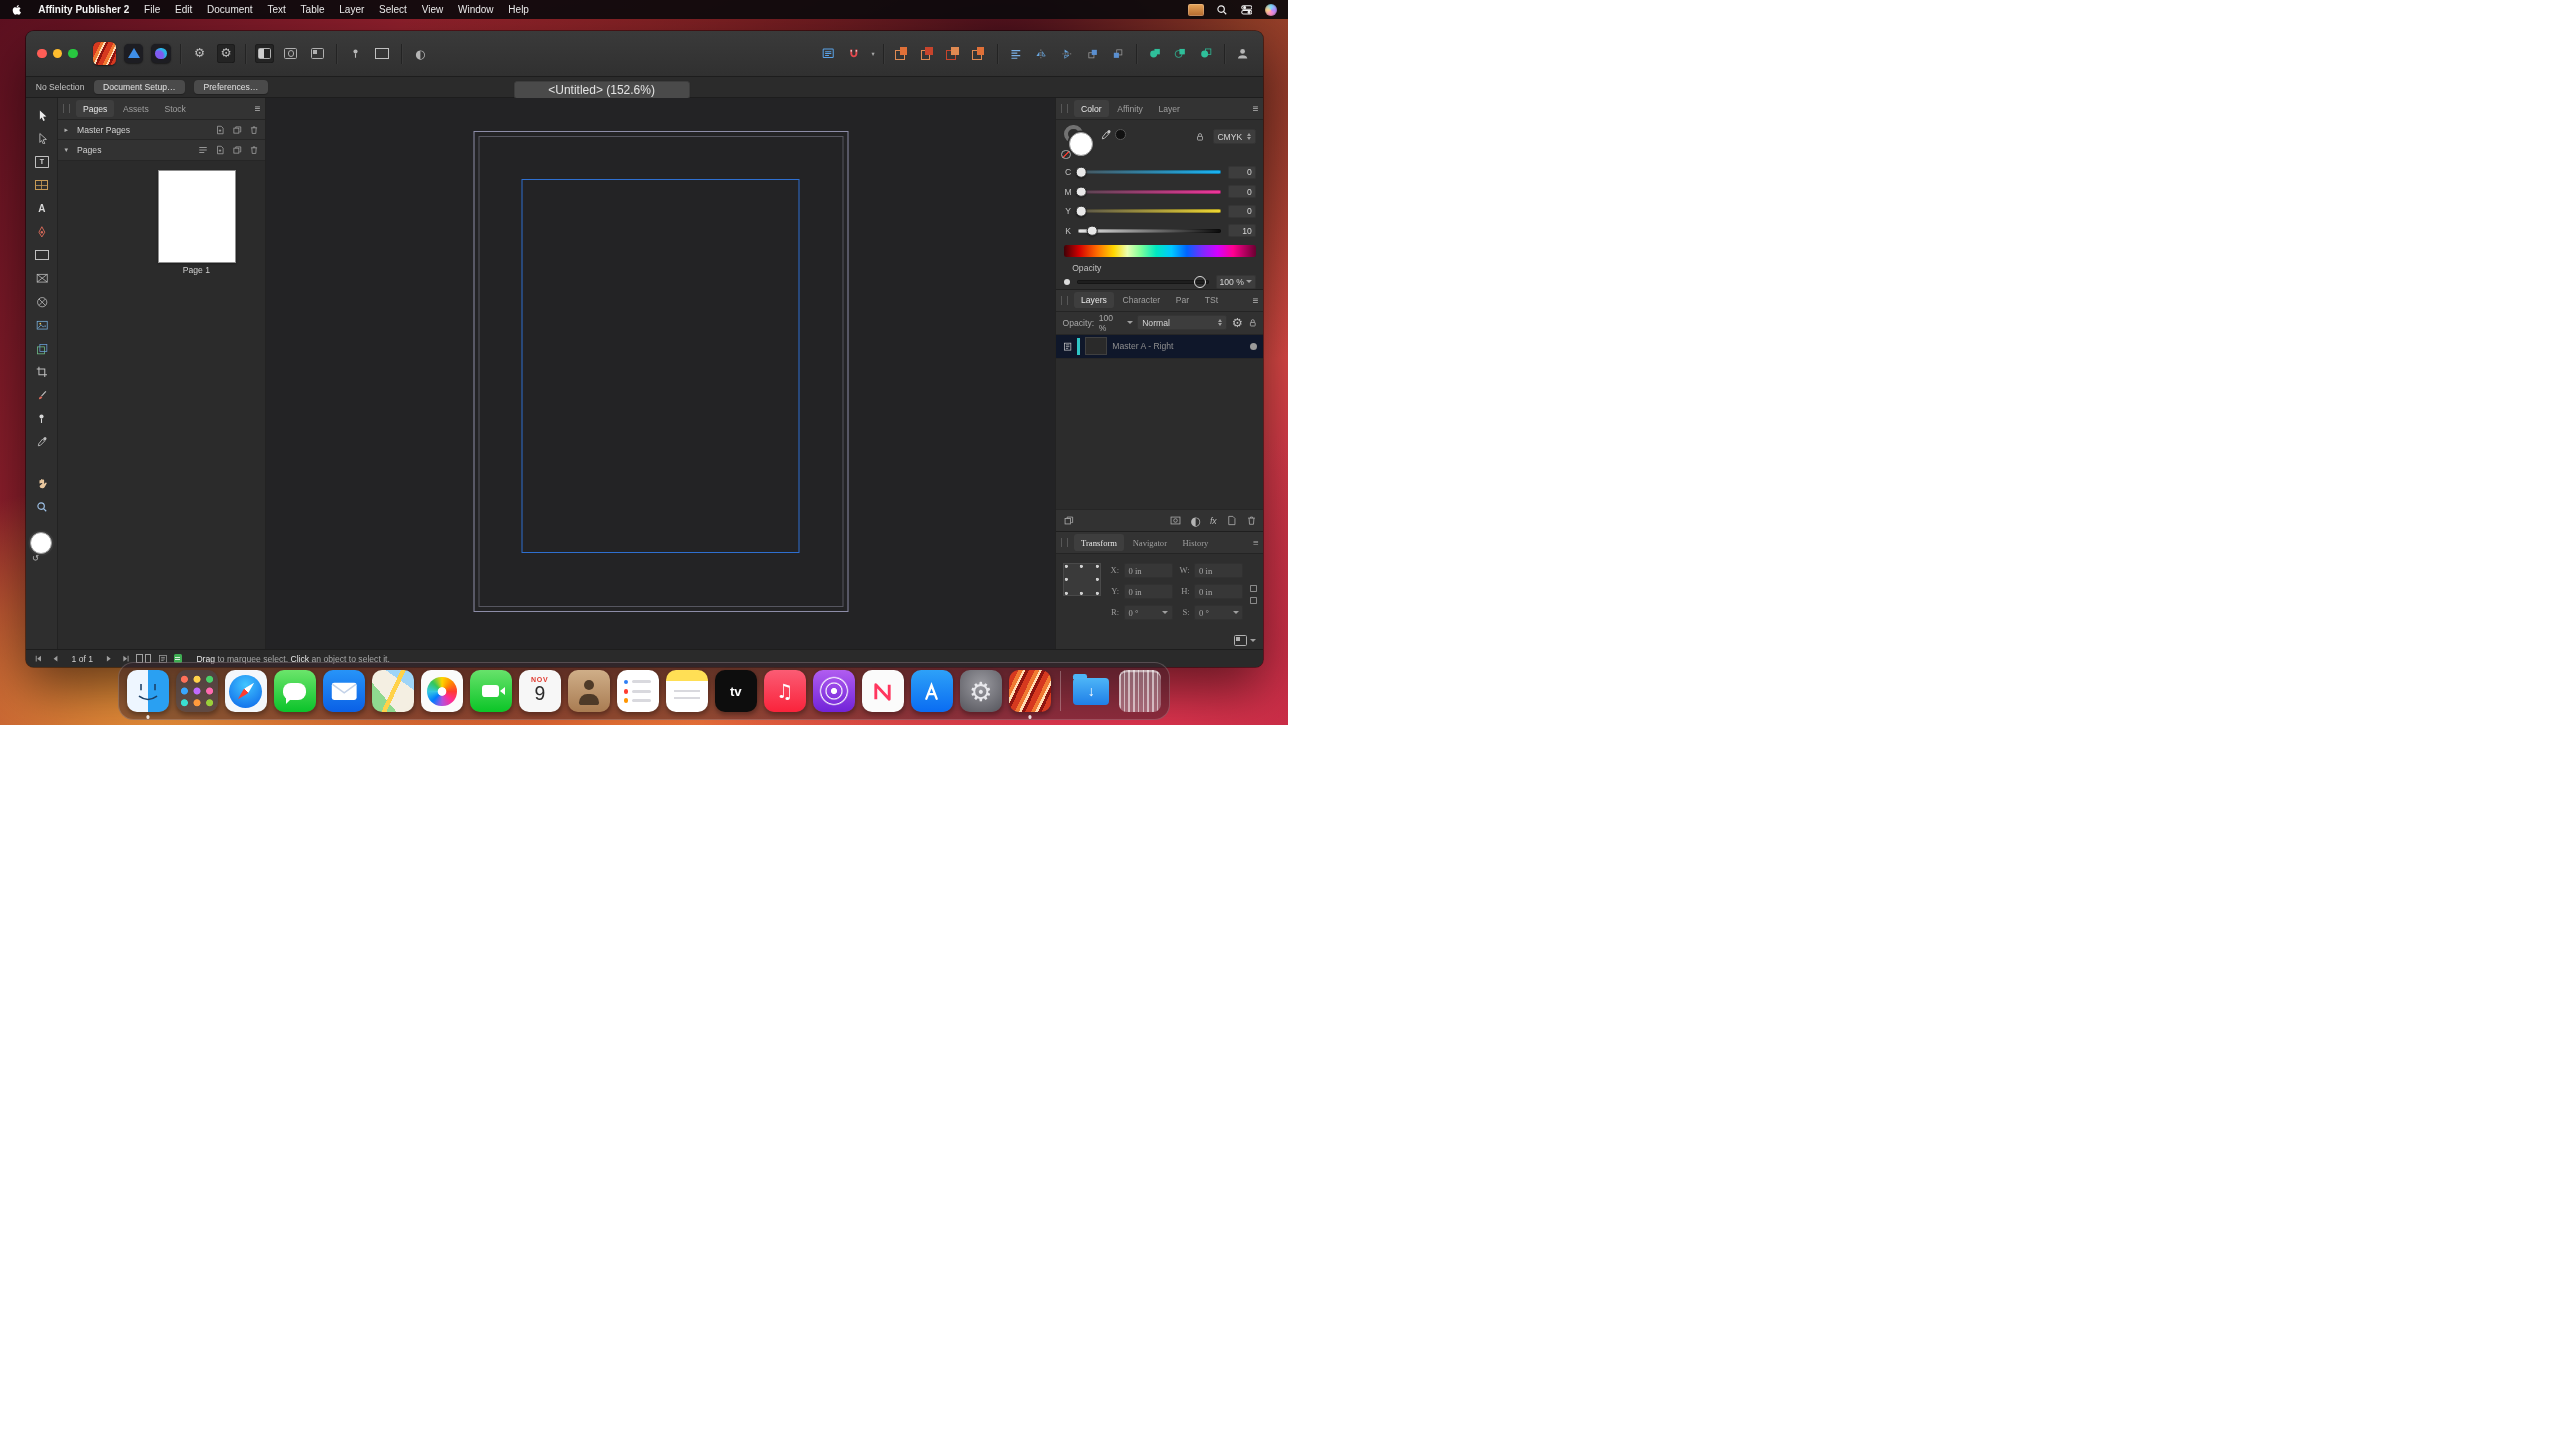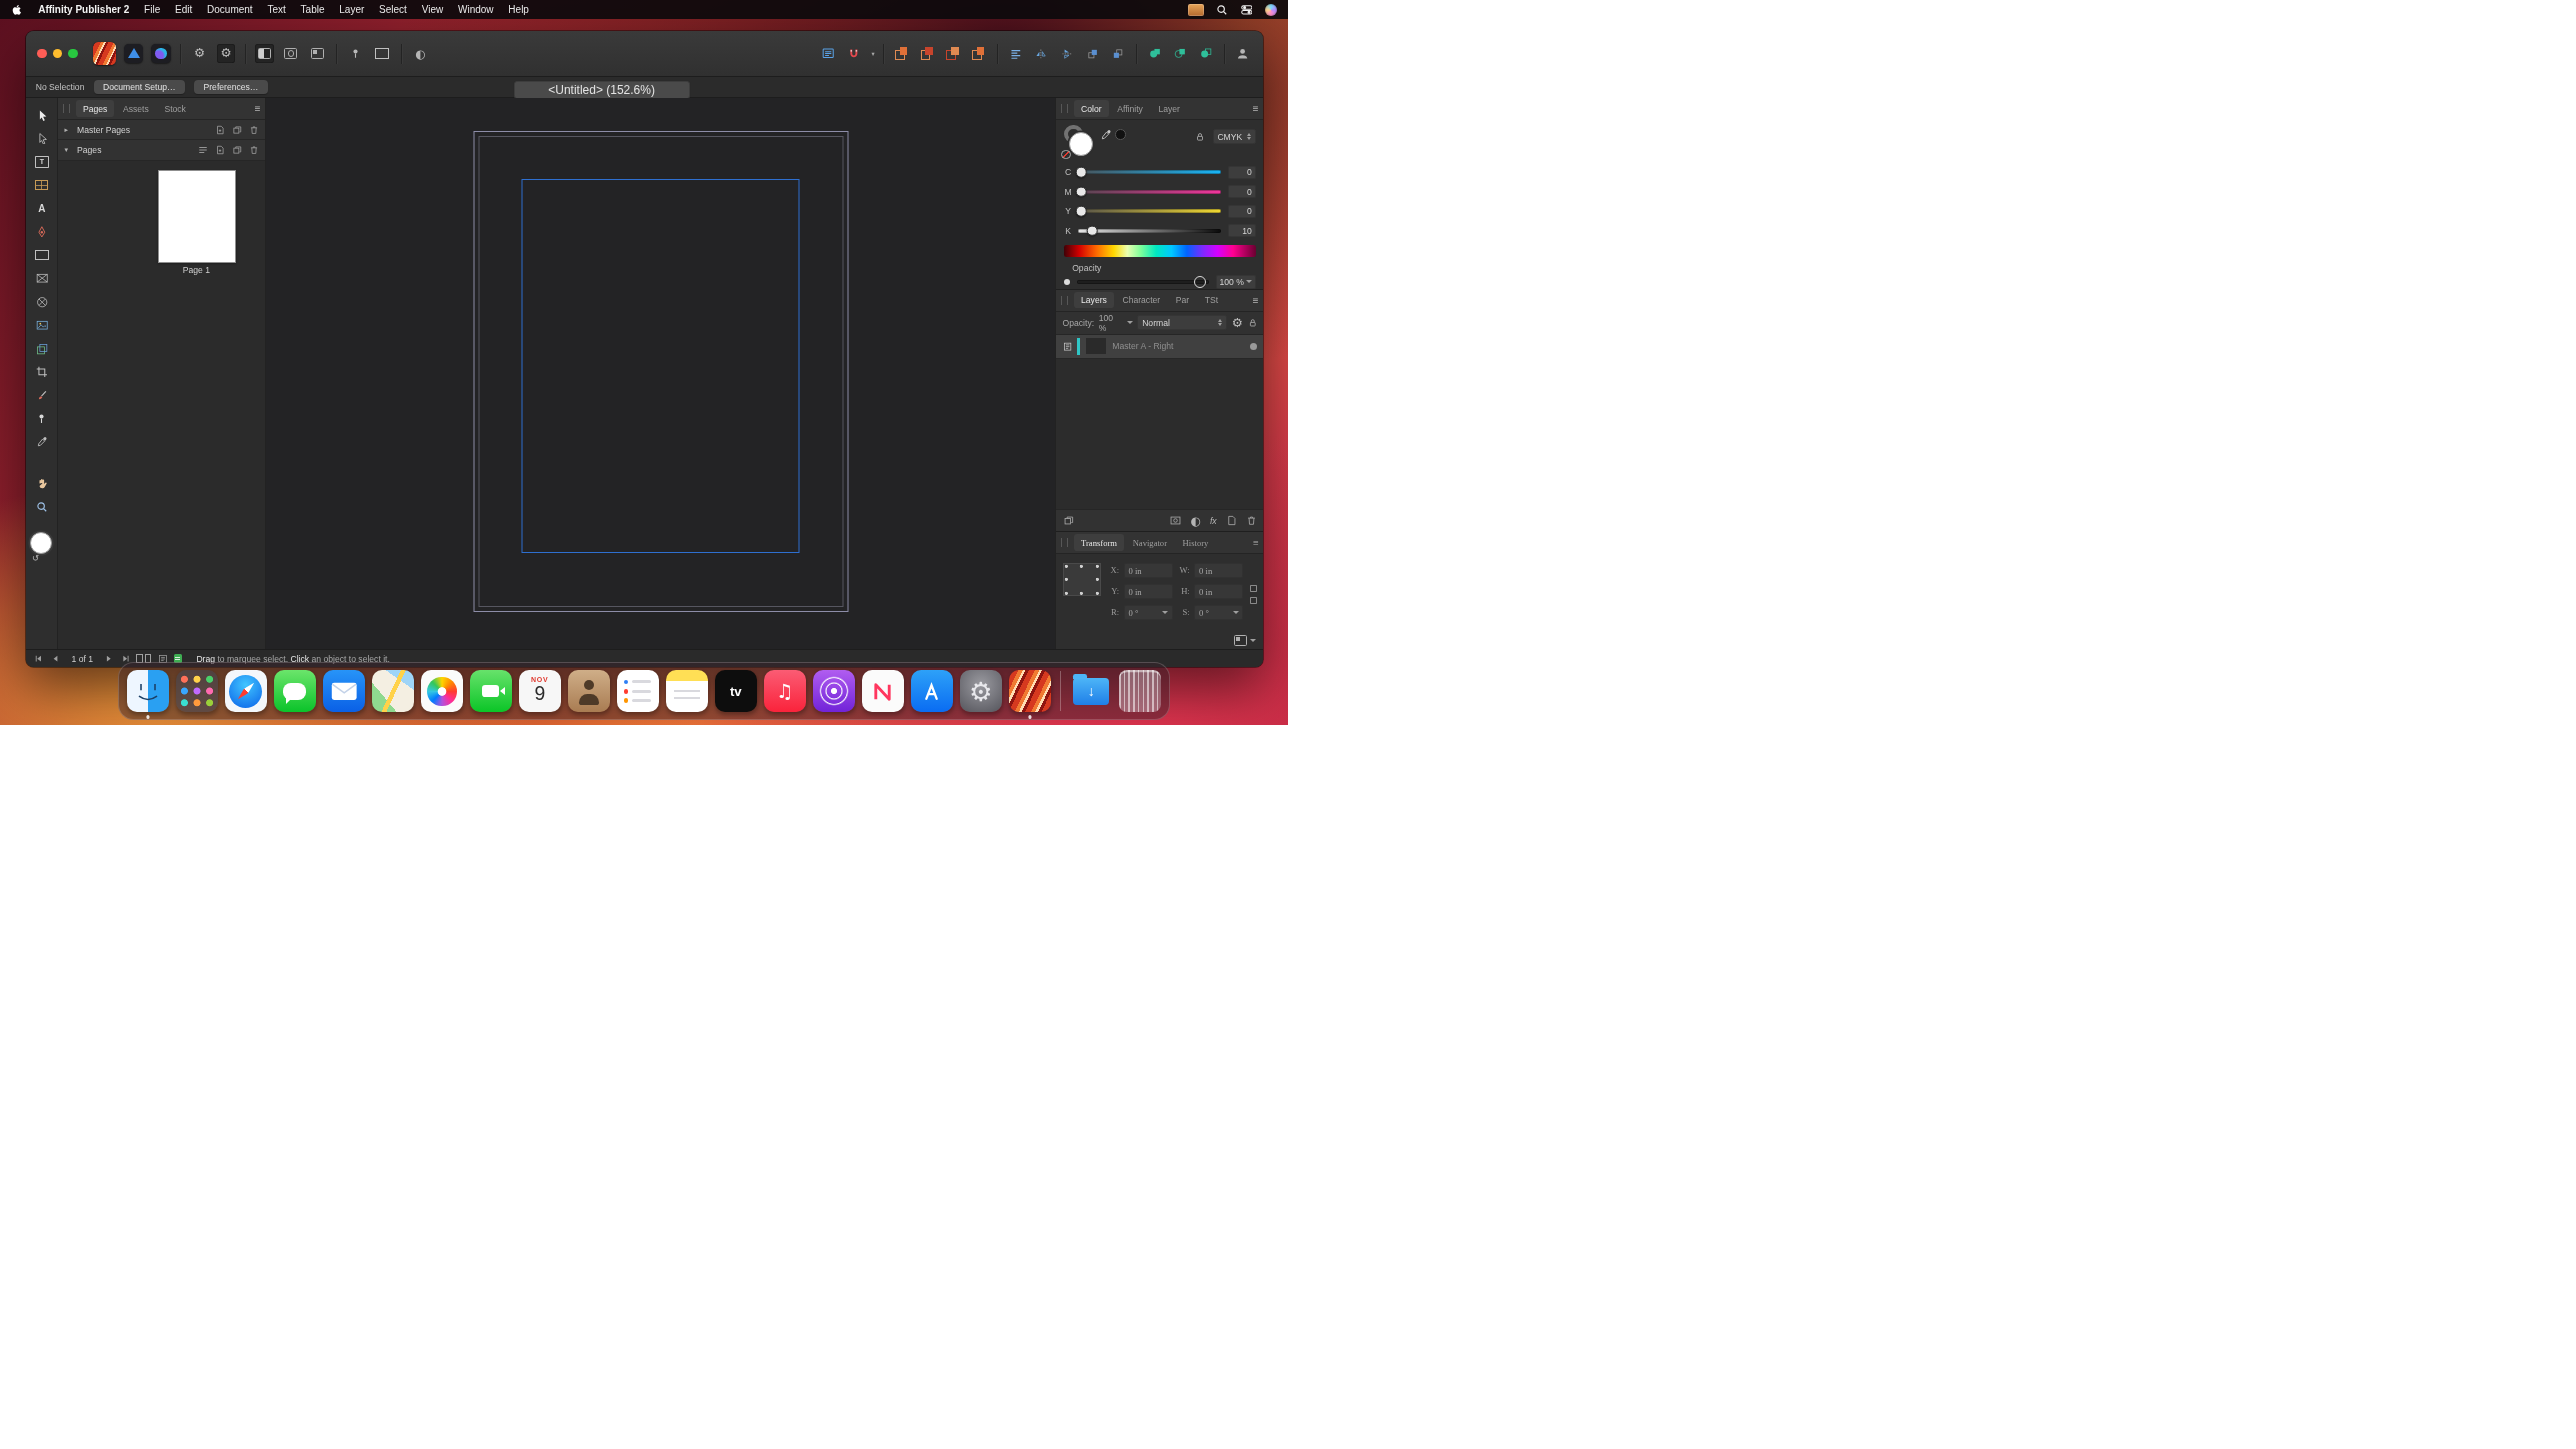--- a/index.html
+++ b/index.html
@@ -146,21 +146,21 @@
   .ophdl{position:absolute;top:50%;left:93%;transform:translate(-50%,-50%);width:10px;height:10px;border-radius:50%;
     border:1.6px solid #dcdcdc;background:transparent;}
   .opval{width:40px;height:14px;background:#3d3d3d;border-radius:2.3px;box-shadow:inset 0 0 0 0.8px #333;
     display:flex;align-items:center;justify-content:space-between;padding:0 3.9px;box-sizing:border-box;color:#d5d5d5;}
   .dchev{width:0;height:0;border-left:3.1px solid transparent;border-right:3.1px solid transparent;border-top:3.1px solid #9f9f9f;}
   
   .lctrl{height:22px;flex:0 0 22px;display:flex;align-items:center;gap:4.7px;padding:0 6.2px;border-bottom:0.8px solid #262626;background:#313131;}
   .lctrl .t{color:#a8a8a8;}
   .blend{width:84px;justify-content:space-between;}
   .layer-list{flex:1;background:#2c2c2c;min-height:0;}
-  .lrow{height:23px;background:#404040;border-bottom:0.8px solid #272727;display:flex;align-items:center;padding:0 6.2px;gap:5.4px;}
+  .lrow{height:23px;background:#0f172a;border-bottom:0.8px solid #272727;display:flex;align-items:center;padding:0 6.2px;gap:5.4px;}
   .lrow .pgic{color:#cfcfcf;}
   .lrow .cbar{width:2.3px;height:17px;background:#2fc6c6;}
   .lrow .lthumb{width:20px;height:15.6px;background:#2a2a2a;border:0.8px solid #404040;}
   .lrow .lname{color:#8f8f8f;}
   .lrow .edot{margin-left:auto;width:7px;height:7px;border-radius:50%;background:#9a9a9a;}
   .lbar{height:21px;flex:0 0 21px;background:#323232;border-top:0.8px solid #262626;display:flex;align-items:center;padding:0 6.2px;gap:9.3px;color:#ababab;}
   .lbar .right{margin-left:auto;display:flex;gap:9.3px;align-items:center;}
   .fx{font-size:8.6px;font-style:italic;color:#b5b5b5;}
   
   .tbody{flex:1;display:flex;padding:6.2px 6.2px 3.1px 6.2px;gap:6.2px;}

